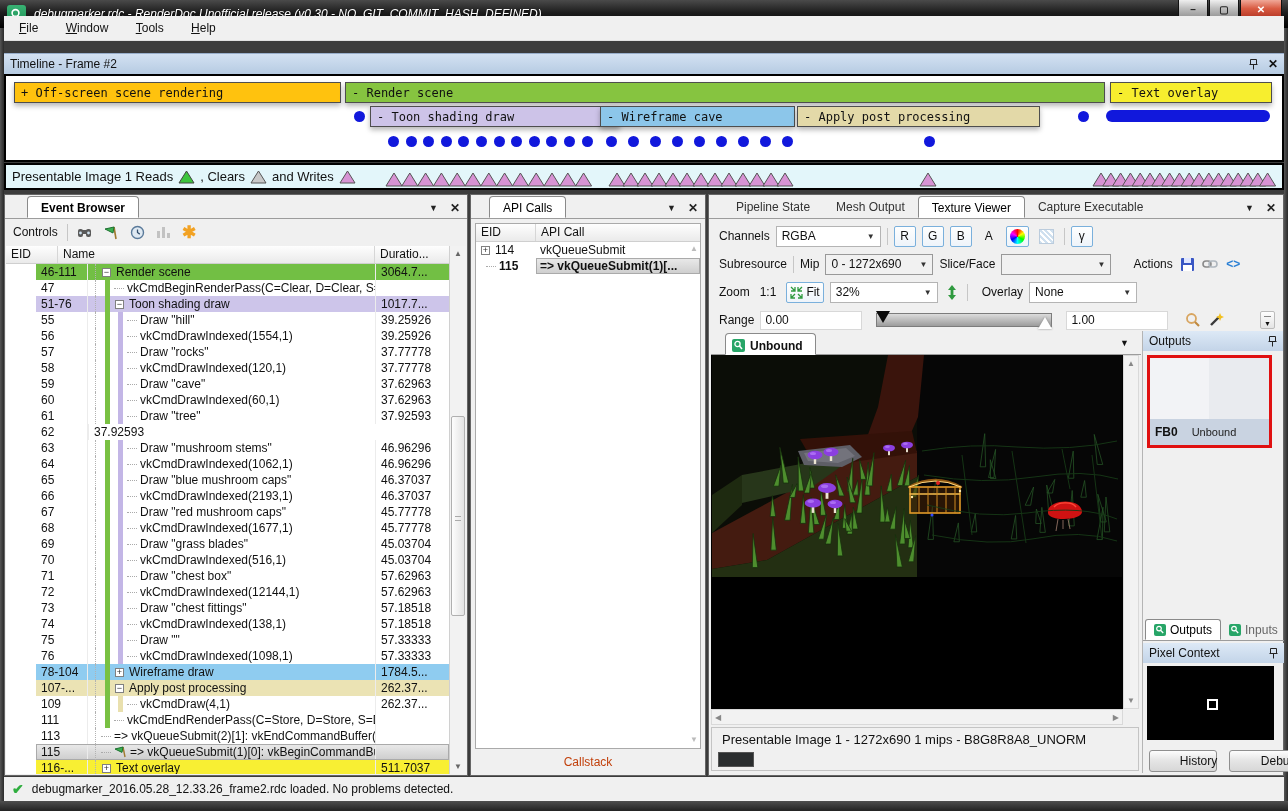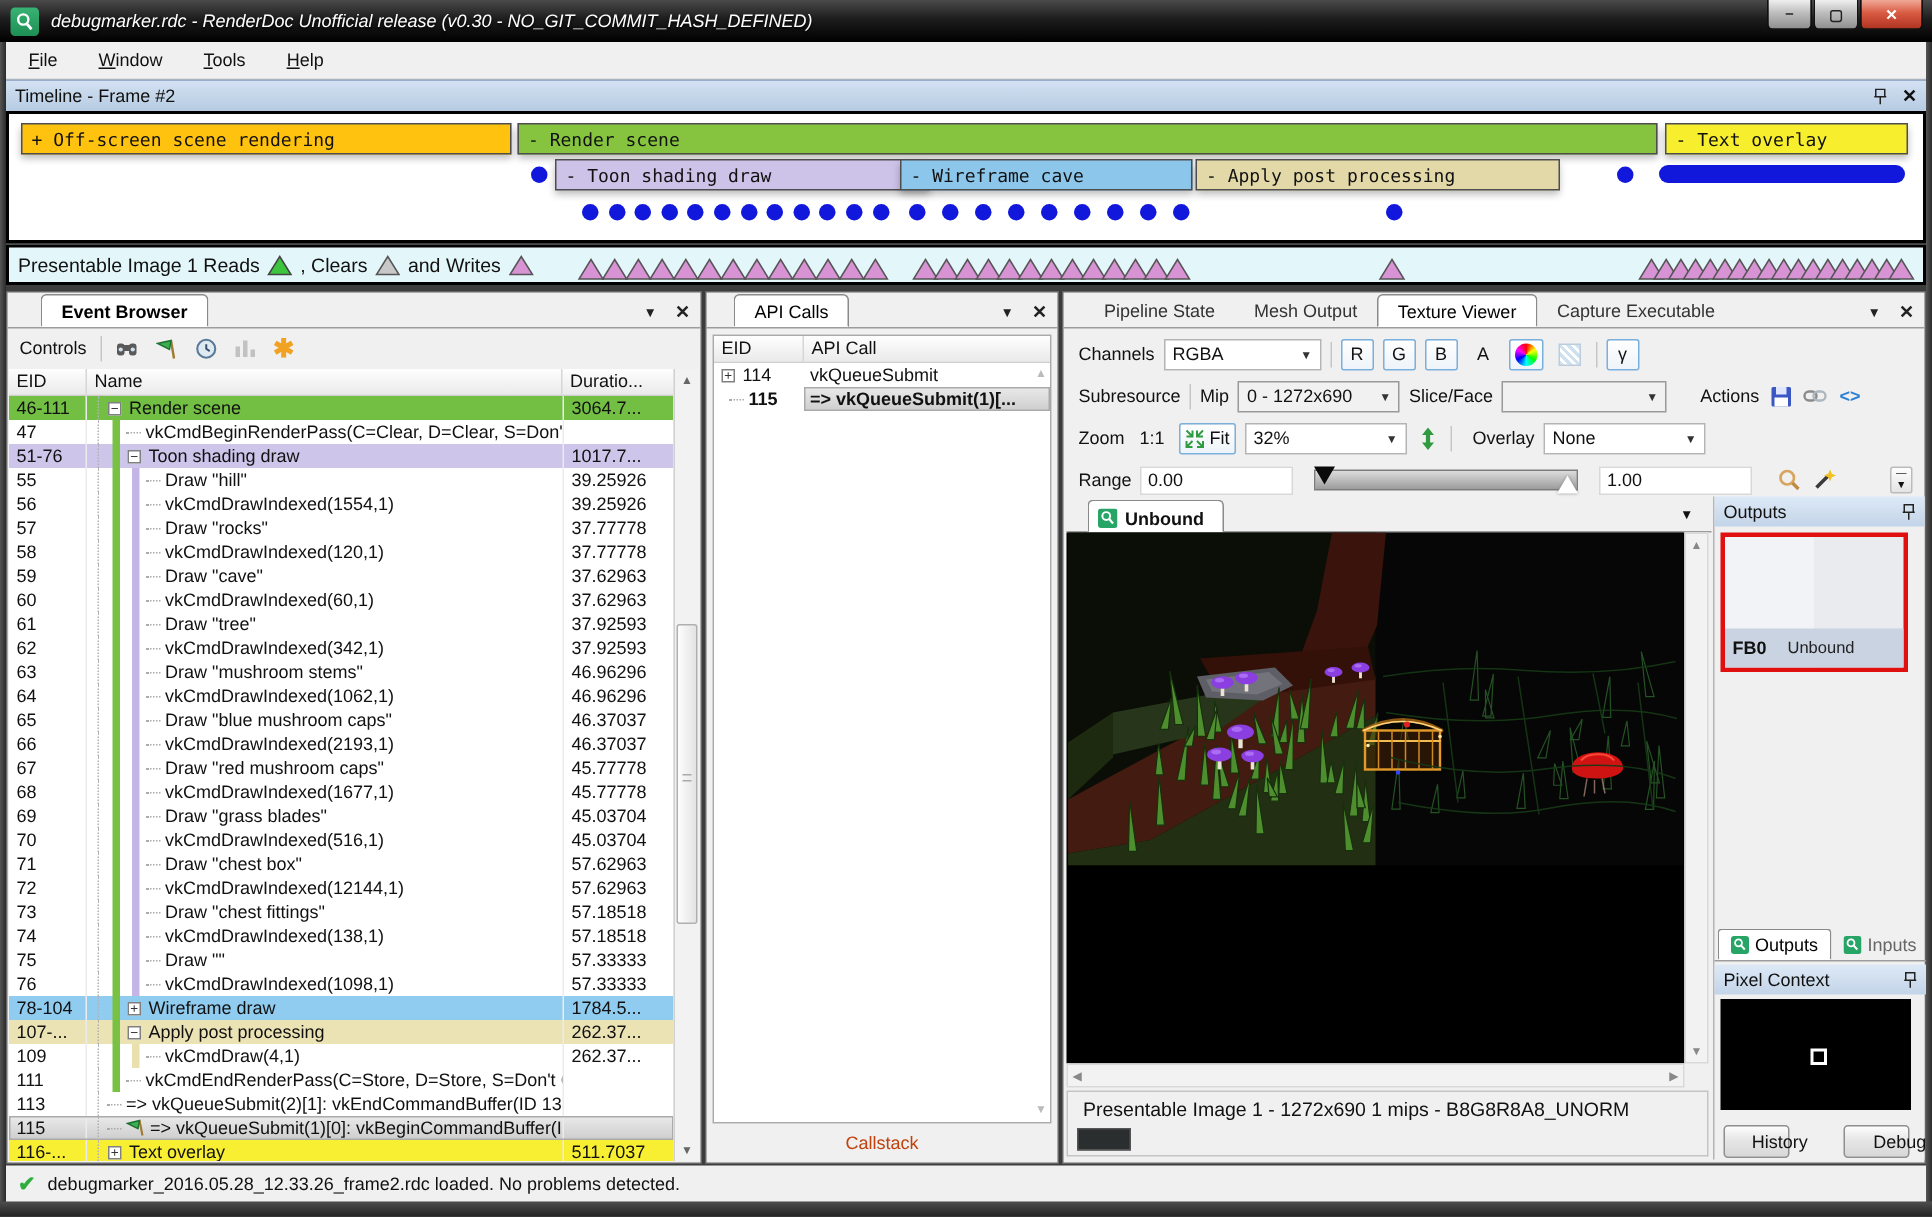--- a/index.html
+++ b/index.html
@@ -11,21 +11,21 @@
     background:linear-gradient(#4a4a4a,#1d1d1d 45%,#000); display:flex; align-items:center; }
   .title-logo { width:19px; height:19px; margin:0 8px 0 7px; border-radius:3px;
     background:linear-gradient(#38b273,#1e9055); display:flex; align-items:center; justify-content:center; }
   .title-text { color:#fff; font-size:12px; text-shadow:0 1px 2px #000;font-style:italic; }
   .winbtns { position:absolute; right:6px; top:0; display:flex; }
   .wbtn { width:30px; height:20px; border:1px solid #111; border-top:none; border-radius:0 0 4px 4px;
     background:linear-gradient(#efefef,#bdbdbd 45%,#8f8f8f); color:#222; font-size:10px; font-weight:bold;
     display:flex; align-items:center; justify-content:center; margin-left:1px; }
   .wbtn.close { width:42px; background:linear-gradient(#f0a898,#d95b42 45%,#b03322); color:#fff; }
 
-  .menubar { position:absolute; left:4px; top:28px; width:1280px; height:25px; background:#f0f0f0; border-bottom:1px solid #e0e0e0; }
+  .menubar { position:absolute; left:4px; top:16px; width:1280px; height:25px; background:#f0f0f0; border-bottom:1px solid #e0e0e0; }
   .menu-item { display:inline-block; padding:5px 9px 0 9px; font-size:12px; margin-left:6px; }
   .menu-item::first-letter { text-decoration:underline; }
 
   .sidewall { position:absolute; top:28px; width:4px; height:773px; background:linear-gradient(90deg,#555,#2a2a2a); }
   .bottomwall { position:absolute; left:0; top:801px; width:1288px; height:10px; background:linear-gradient(#4e4e4e,#222); }
 
   
   .tl-header { position:absolute; left:4px; top:53px; width:1280px; height:21px;
     background:linear-gradient(#d3e1f2,#b6cbe2); border-top:1px solid #98aecb; display:flex; align-items:center; font-size:12px; }
   .tl-header span.lbl { margin-left:6px; }
@@ -48,21 +48,21 @@
   .dtab.bold { font-weight:bold; }
   .dock-ctl { position:absolute; right:7px; top:6px; display:flex; gap:12px; font-size:11px; color:#222; align-items:center; }
   .subhdr { height:20px; background:linear-gradient(#dde9f6,#c3d4e8); display:flex; align-items:center; padding:0 6px; font-size:12px; position:relative; }
 
   
   .eb-toolbar { height:26px; display:flex; align-items:center; padding-left:8px; gap:9px; }
   .vsep { width:1px; height:17px; background:#c6c6c6; }
   .grid { position:absolute; left:1px; right:18px; top:51px; bottom:1px; background:#fff; overflow:hidden; }
   .grid-head { display:flex; height:18px; background:linear-gradient(#fefefe,#eaeaea); border-bottom:1px solid #cfcfcf; font-size:12px; }
   .grid-head > div { padding:1px 0 0 5px; border-right:1px solid #d6d6d6; }
-  .erow { display:flex; height:16px; line-height:16px; font-size:12px; white-space:nowrap; }
+  .erow { display:flex; height:16px; line-height:16px; font-size:12px; white-space:nowrap;margin-left:30px; }
   .c-eid { width:52px; flex:0 0 52px; padding-left:5px; border-right:1px solid #ececec; overflow:hidden; }
   .c-name { flex:1 1 auto; display:flex; align-items:center; overflow:hidden; }
   .c-dur { width:74px; flex:0 0 74px; padding-left:5px; border-left:1px solid #ececec; overflow:hidden; }
   .bg-g { background:#72bf44; } .bg-p { background:#cdc5ea; } .bg-b { background:#8fccf0; }
   .bg-t { background:#ebe3b4; } .bg-y { background:#f8ef33; }
   .bg-s { background:linear-gradient(#eaeaea,#cdcdcd); outline:1px solid #aaa; outline-offset:-1px; }
   .guide { flex:0 0 13px; width:13px; height:16px; position:relative; }
   .guide.g-d::before { content:''; position:absolute; left:7px; top:0; bottom:0; border-left:1px dotted #b2b2b2; }
   .guide.g-g::before, .guide.g-p::before, .guide.g-t::before { content:''; position:absolute; left:4px; top:0; bottom:0; width:5px; }
   .guide.g-g::before { background:#79c143; } .guide.g-p::before { background:#c3b6e6; } .guide.g-t::before { background:#e9e0ae; }
@@ -109,21 +109,21 @@
   
   .sidebar { position:absolute; left:433px; top:136px; width:141px; bottom:2px; background:#f0f0f0; border-left:1px solid #b4b4b4; }
   .thumb { position:absolute; left:4px; top:24px; width:125px; height:93px; border:3px solid #e01010;
     background:linear-gradient(90deg,#f2f3f6 50%,#e9ebef 50%); }
   .thumb-label { position:absolute; left:0; right:0; bottom:0; height:26px; background:#c9d3e1; display:flex; align-items:center; }
   .sbtabs { position:absolute; left:0; top:287px; width:141px; height:23px; border-bottom:1px solid #9c9c9c; display:flex; padding-left:2px; align-items:flex-end; }
   .sbtab { height:21px; display:flex; align-items:center; gap:4px; padding:0 8px; font-size:12px; color:#666; }
   .sbtab.active { background:#fff; border:1px solid #8a8a8a; border-bottom-color:#fff; border-radius:3px 3px 0 0; color:#000; }
   .pixctx { position:absolute; left:4px; top:335px; width:127px; height:74px; background:#000; }
   .pixsq { position:absolute; left:60px; top:33px; width:11px; height:11px; border:2px solid #fff; }
-  .pushbtn { position:absolute; width:44px; height:22px; border:1px solid #8f8f8f; border-radius:3px;
+  .pushbtn { position:absolute; width:68px; height:22px; border:1px solid #8f8f8f; border-radius:3px;
     background:linear-gradient(#fdfdfd,#e6e6e6 45%,#d7d7d7); font-size:12px; display:flex; align-items:center; justify-content:center;padding-left:31px; }
 
   
   .statusbar { position:absolute; left:4px; top:777px; width:1280px; height:24px; background:#f0f0f0; display:flex; align-items:center; gap:8px; padding-left:8px; }
   .check { color:#2fae3f; font-weight:bold; font-size:14px; }
 
   .icon16 { width:17px; height:17px; display:inline-flex; align-items:center; justify-content:center; }
   .pin { width:9px; height:11px; }
   .xclose { font-size:12px; font-weight:bold; }
 </style>
@@ -415,27 +415,20 @@
             <span class="guide g-d"></span>
             <span class="guide g-g"></span>
             <span class="guide g-p"></span>
             <span class="conn"></span>
             <span>Draw "tree"</span>
           </div>
           <div class="c-dur">37.92593</div>
         </div>
         <div class="erow">
           <div class="c-eid">62</div>
-          <div class="c-name">
-            <span class="guide g-d"></span>
-            <span class="guide g-g"></span>
-            <span class="guide g-p"></span>
-            <span class="conn"></span>
-            <span>vkCmdDrawIndexed(342,1)</span>
-          </div>
           <div class="c-dur">37.92593</div>
         </div>
         <div class="erow">
           <div class="c-eid">63</div>
           <div class="c-name">
             <span class="guide g-d"></span>
             <span class="guide g-g"></span>
             <span class="guide g-p"></span>
             <span class="conn"></span>
             <span>Draw "mushroom stems"</span>

